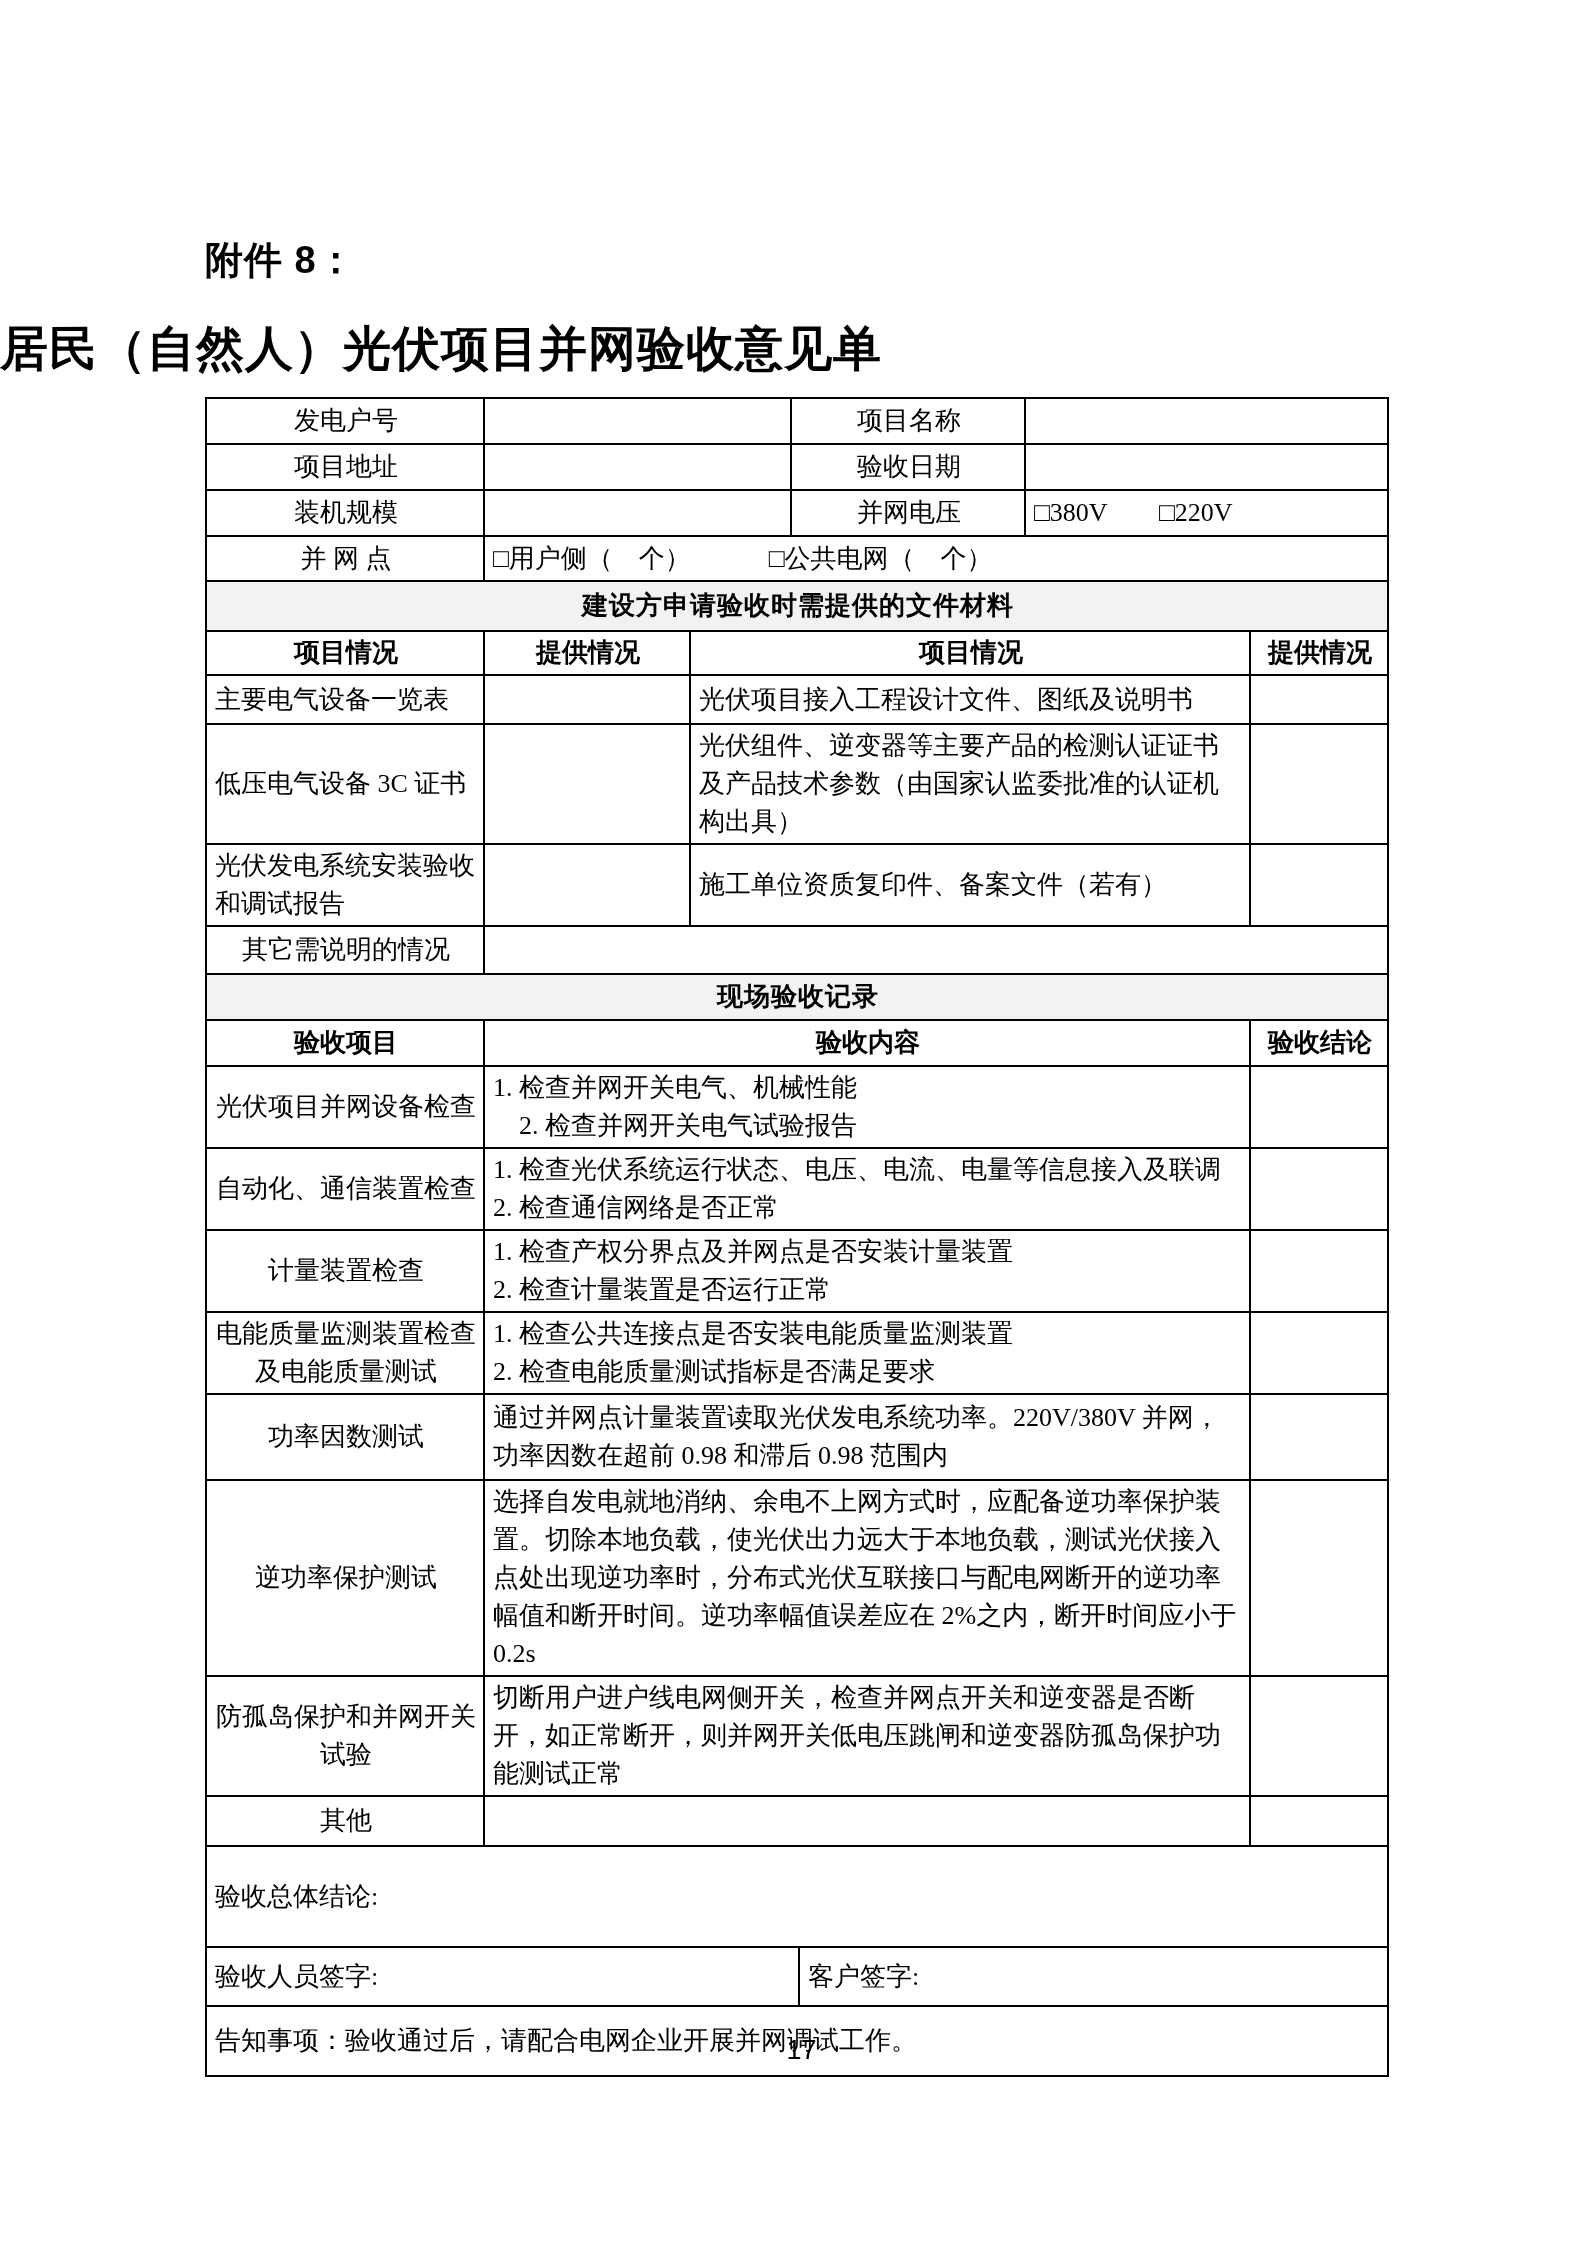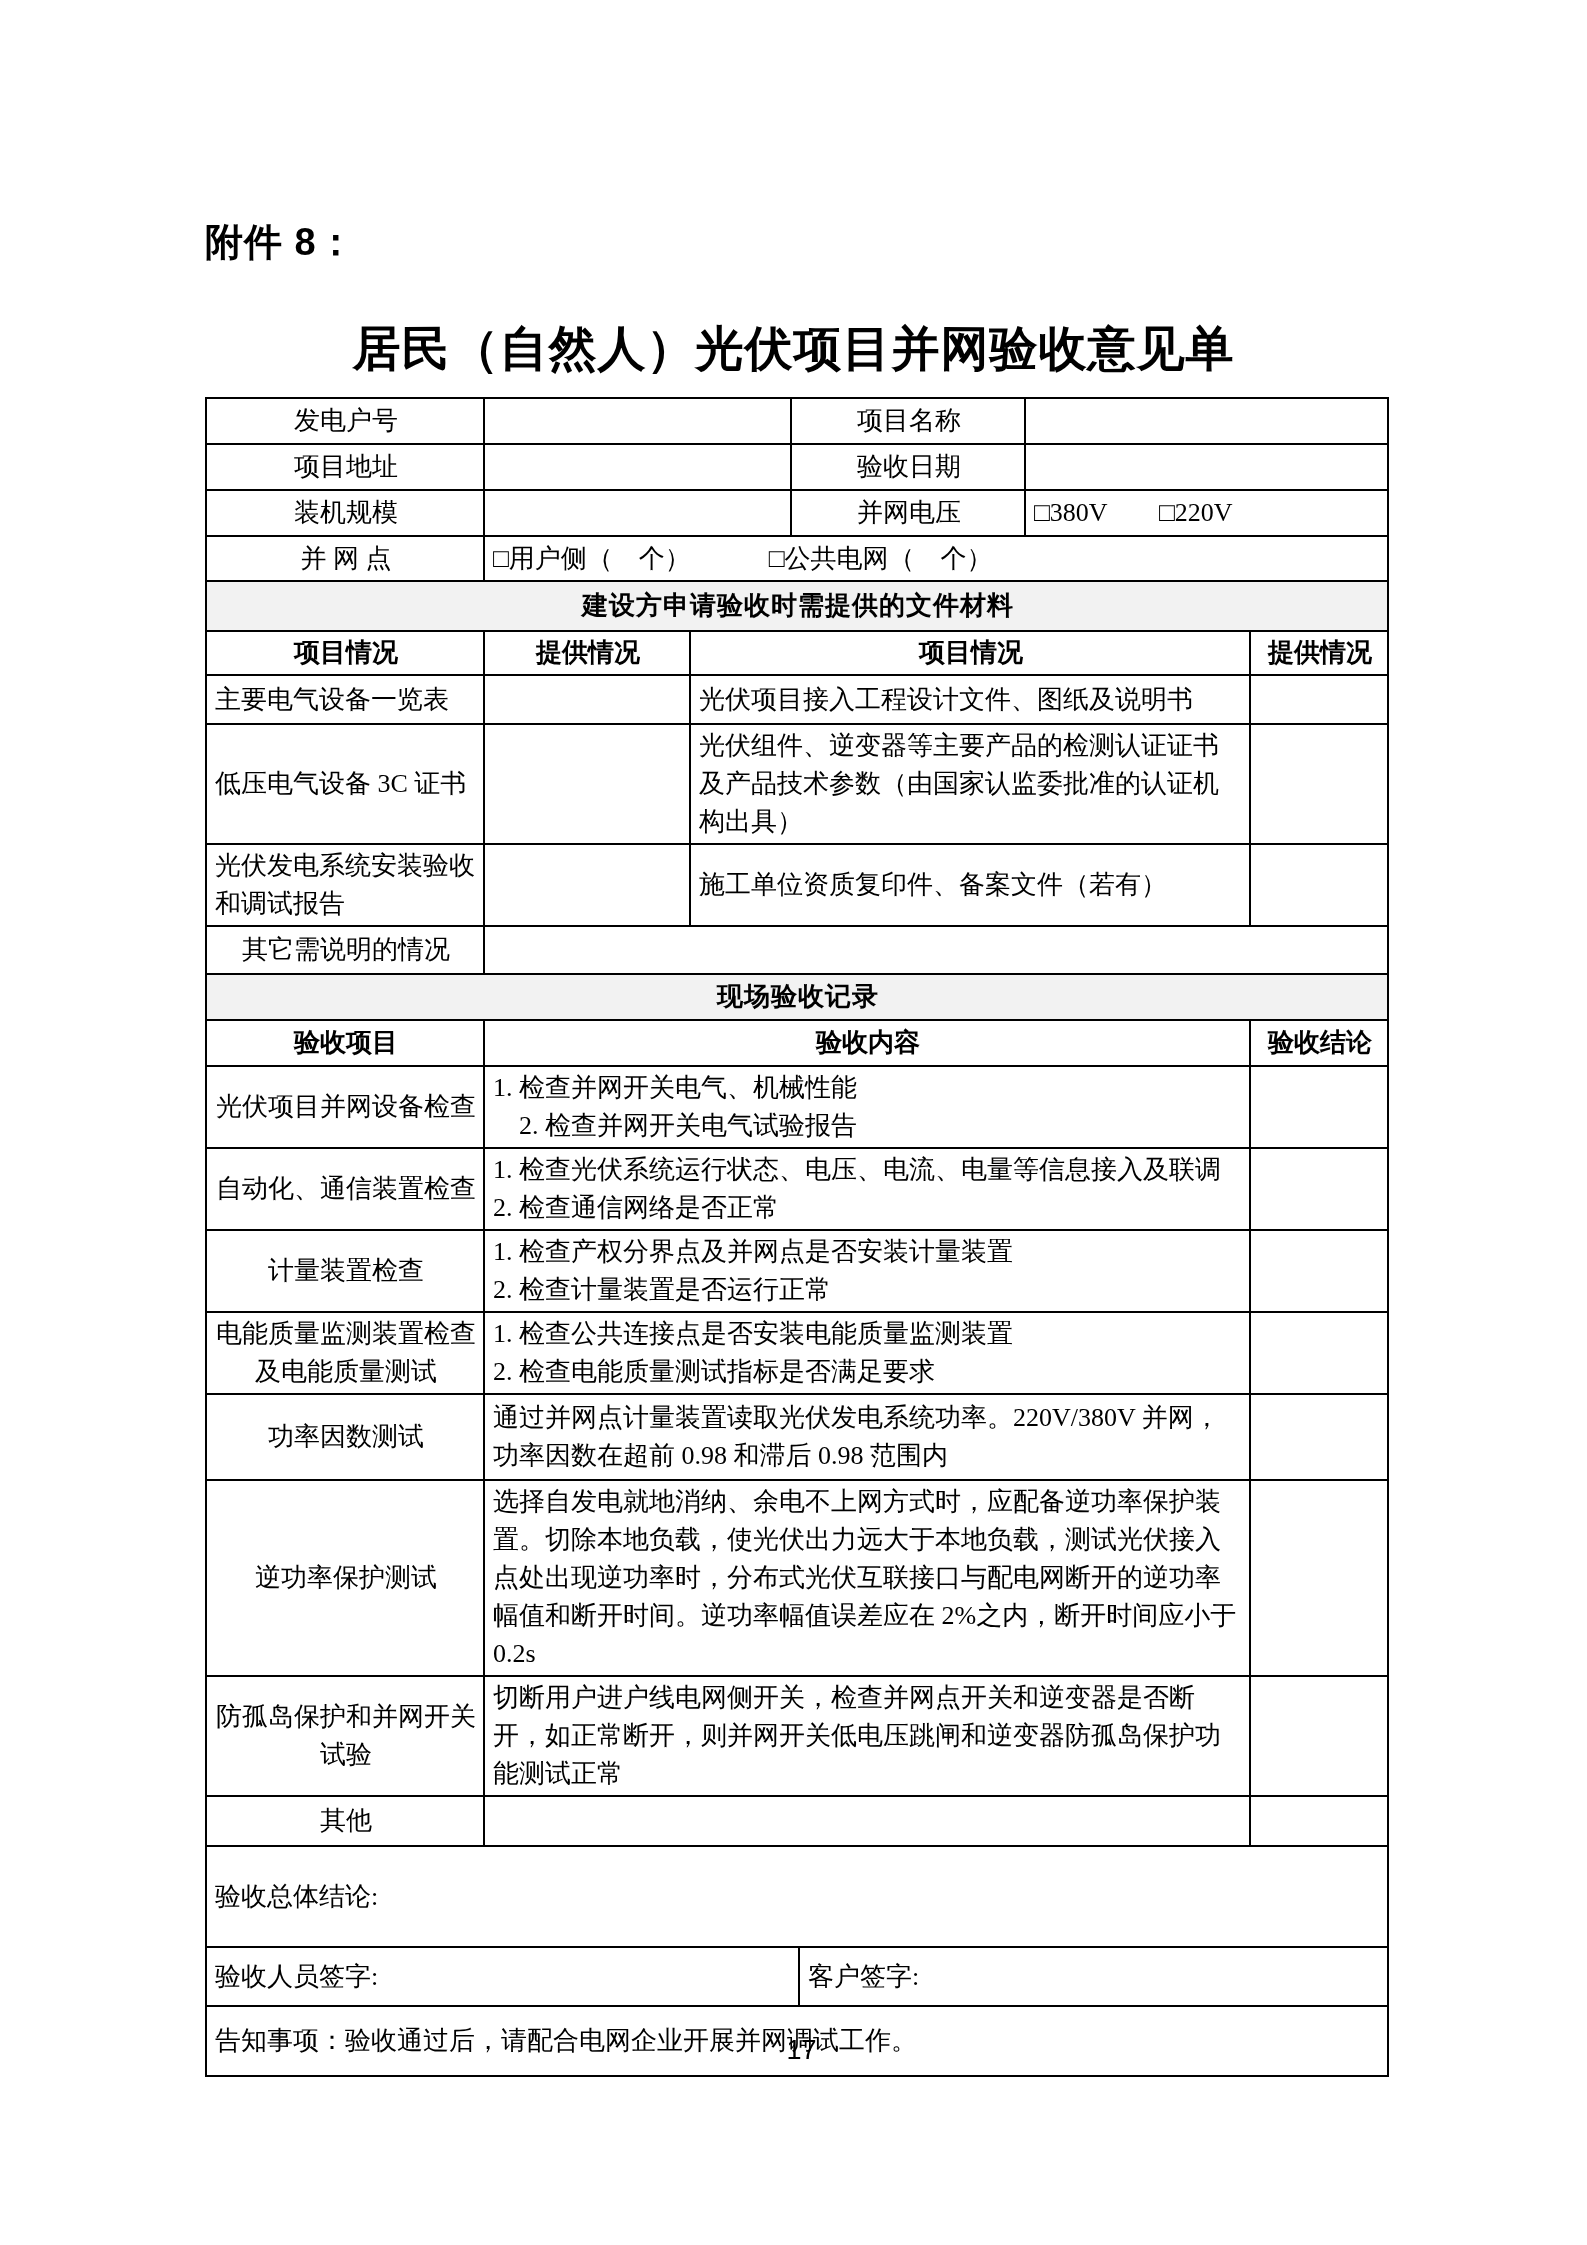--- a/index.html
+++ b/index.html
@@ -6,29 +6,28 @@
   .page {
     position:relative;
     width:1587px; height:2245px;
     margin:0 auto;
     background:#ffffff;
     font-family:"Liberation Serif", serif;
     color:#000;
     overflow:hidden;
   }
   .attach-label {
-    position:absolute; left:205px; top:220px;
+    position:absolute; left:205px; top:238px;
     font-family:"Liberation Sans", sans-serif;
     font-weight:bold; font-size:38px; line-height:44px;
     letter-spacing:1px;
     text-align:center;
   }
   .doc-title {
     position:absolute; left:0; top:320px; width:100%;
-    text-align:center;
     font-family:"Liberation Sans", sans-serif;
     font-weight:bold; font-size:48px; line-height:58px;
     letter-spacing:1px;
   }
   table.form {
     position:absolute; left:205px; top:397px;
     width:1182px;
     border-collapse:collapse; table-layout:fixed;
   }
   table.form td {

